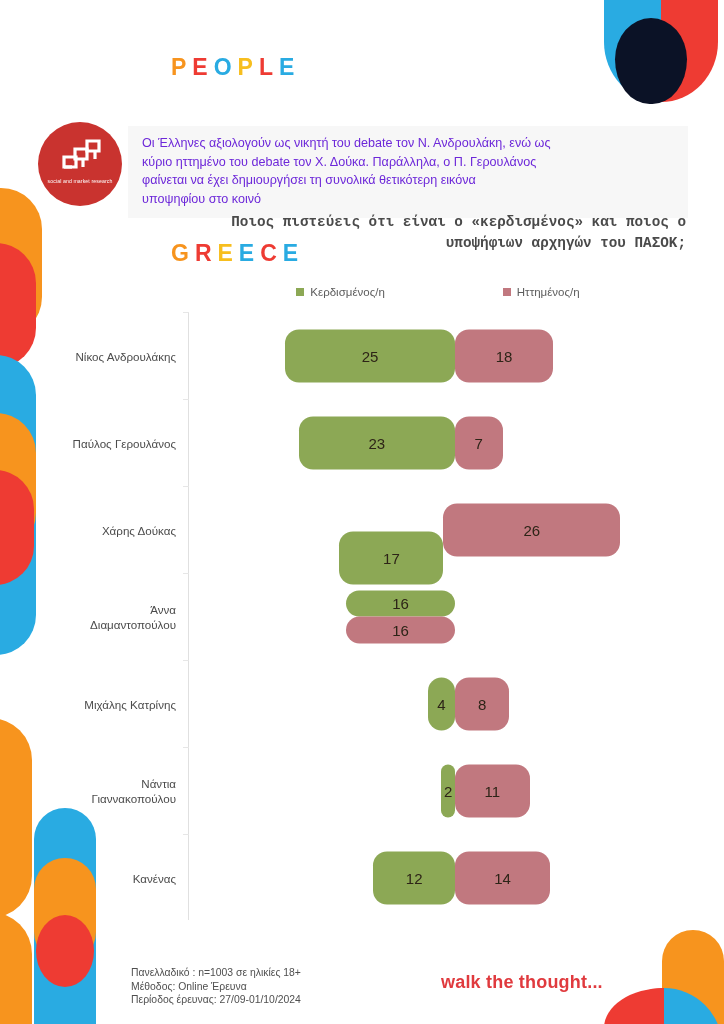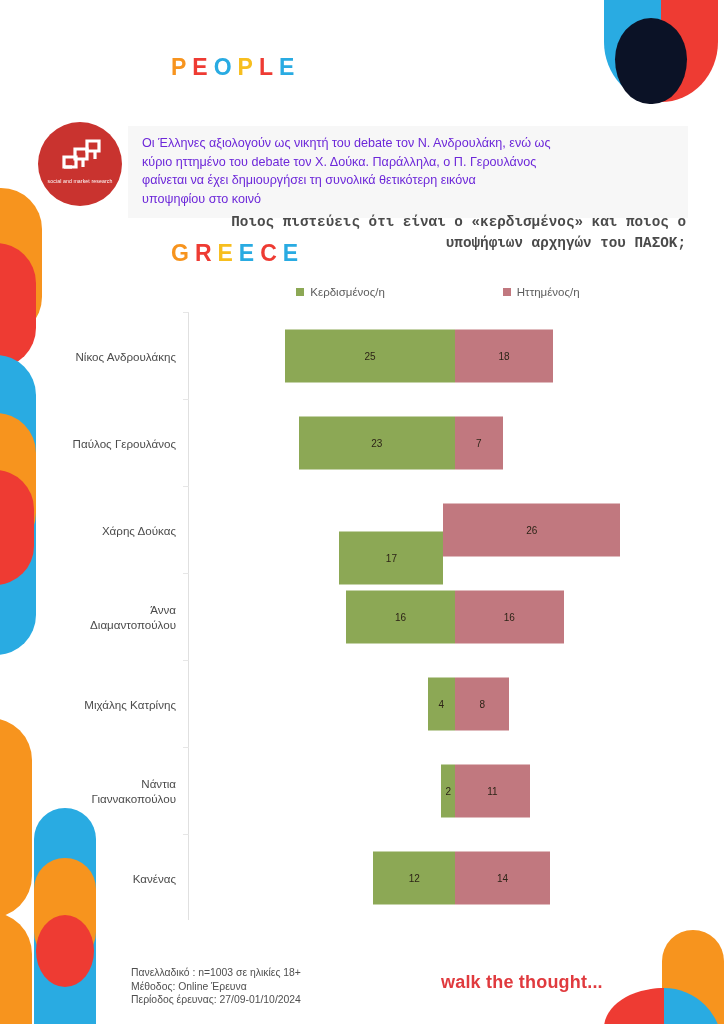--- a/index.html
+++ b/index.html
@@ -177,21 +177,21 @@
   .bar-area {
     position: absolute; left: 148px; top: 0;
     width: 502px; height: 87px;
   }
   .bar {
     position: absolute; top: 50%; transform: translateY(-50%);
     height: 53px; display: flex;
   }
   .seg {
     display: flex; align-items: center; justify-content: center;
-    font-size: 10px; color: #2d2417; height: 100%;
+    font-size: 15px; color: #2d2417; height: 100%; border-radius: 14px;
   }
   .seg-win  { background: #8CA855; }
   .seg-lose { background: #C1787F; }
 
   
   .footer-note {
     position: absolute; left: 131px; top: 966px;
     font-size: 10.4px; line-height: 13.5px; color: #4f4f4f;
   }
   .tagline {
@@ -326,21 +326,21 @@
             </div>
           </div>
         </div>
         <div class="row">
           <div class="row-tick"></div>
           <div class="cat-label">
             <div>Άννα</div>
             <div>Διαμαντοπούλου</div>
           </div>
           <div class="bar-area">
-            <div class="bar" style="left: 158.2px;">
+            <div class="bar" style="left: 158.2px; flex-direction: column;">
               <div class="seg seg-win" style="width: 108.8px;">16</div>
               <div class="seg seg-lose" style="width: 108.8px;">16</div>
             </div>
           </div>
         </div>
         <div class="row">
           <div class="row-tick"></div>
           <div class="cat-label">
             <div>Μιχάλης Κατρίνης</div>
           </div>

